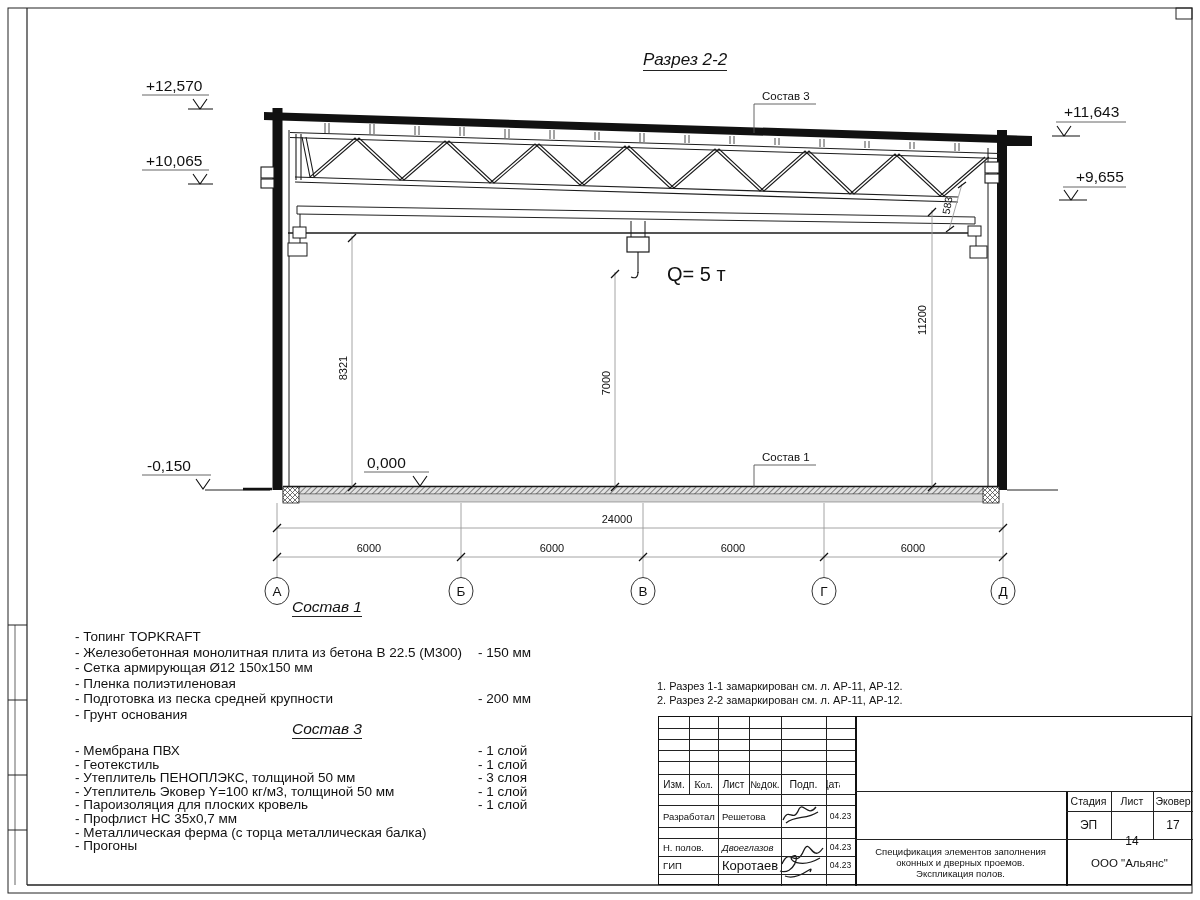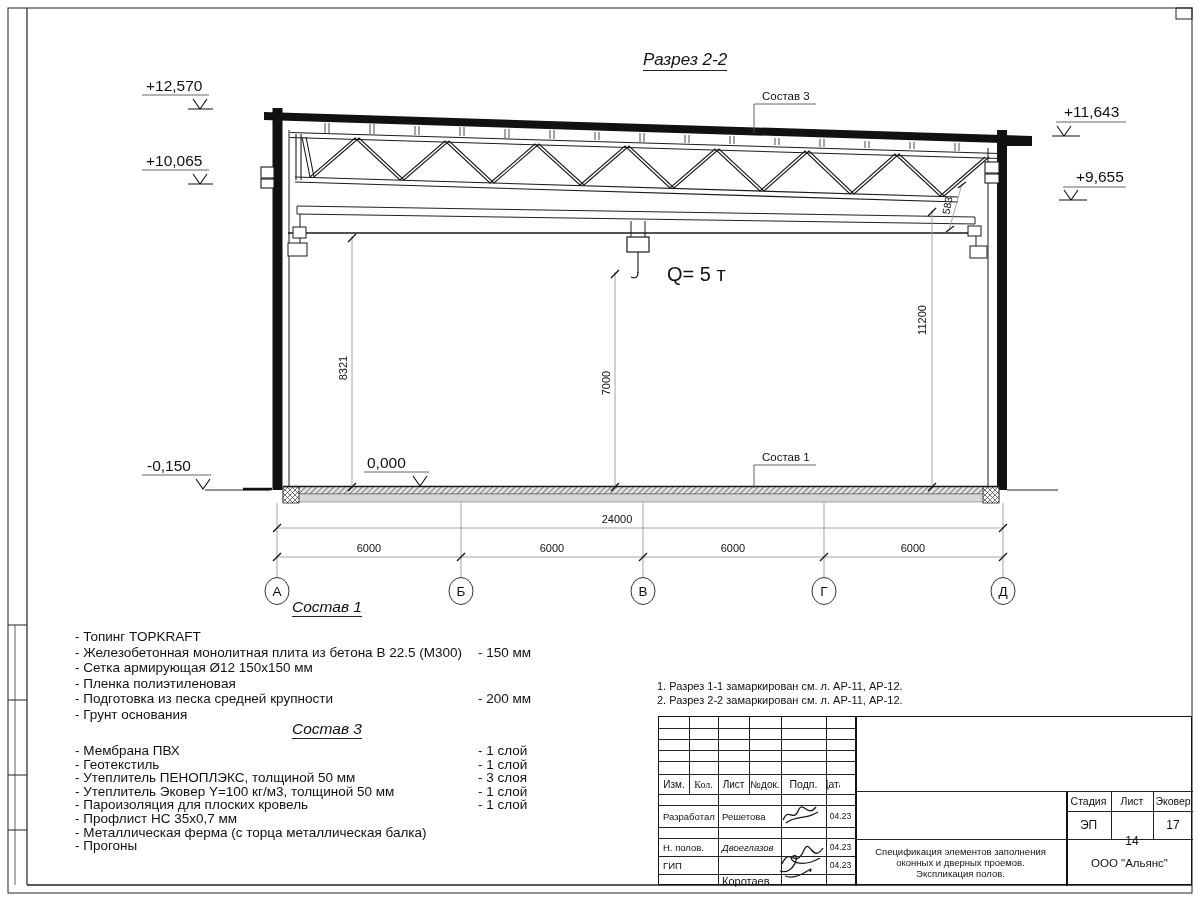--- a/index.html
+++ b/index.html
@@ -297,21 +297,21 @@
   <div class="cell" style="left:122px;top:57px;width:45px;height:20px;font-size:10.5px;">Подп.</div>
   <div class="cell" style="left:167px;top:57px;width:14px;height:20px;font-size:10.5px;">Дата</div>
 
   <div class="cell cl" style="left:0;top:88px;width:59px;height:22px;font-size:9.5px;">Разработал</div>
   <div class="cell cl" style="left:59px;top:88px;width:63px;height:22px;font-size:9.5px;">Решетова</div>
   <div class="cell" style="left:167px;top:88px;width:29px;height:22px;font-size:8.5px;">04.23</div>
   <div class="cell cl" style="left:0;top:121px;width:59px;height:18px;font-size:9.5px;">Н. полов.</div>
   <div class="cell cl" style="left:59px;top:121px;width:63px;height:18px;font-size:9.5px;font-style:italic;">Двоеглазов</div>
   <div class="cell" style="left:167px;top:121px;width:29px;height:18px;font-size:8.5px;">04.23</div>
   <div class="cell cl" style="left:0;top:139px;width:59px;height:18px;font-size:9.5px;">ГИП</div>
-  <div class="cell cl" style="left:59px;top:139px;width:63px;height:18px;font-size:11px;margin-top:16px;">Коротаев</div>
+  <div class="cell cl" style="left:59px;top:139px;width:63px;height:18px;font-size:13px;">Коротаев</div>
   <div class="cell" style="left:167px;top:139px;width:29px;height:18px;font-size:8.5px;">04.23</div>
 
   <div class="cell" style="left:407px;top:74px;width:45px;height:20px;font-size:10.5px;">Стадия</div>
   <div class="cell" style="left:452px;top:74px;width:42px;height:20px;font-size:10.5px;">Лист</div>
   <div class="cell" style="left:494px;top:74px;width:40px;height:20px;font-size:10.5px;">Эковер</div>
   <div class="cell" style="left:407px;top:94px;width:45px;height:28px;font-size:12px;">ЭП</div>
   <div class="cell" style="left:452px;top:94px;width:42px;height:28px;font-size:12px;margin-top:16px;">14</div>
   <div class="cell" style="left:494px;top:94px;width:40px;height:28px;font-size:12px;">17</div>
 
   <div class="cell" style="left:196px;top:122px;width:211px;height:47px;font-size:9.5px;line-height:11px;flex-direction:column;">

